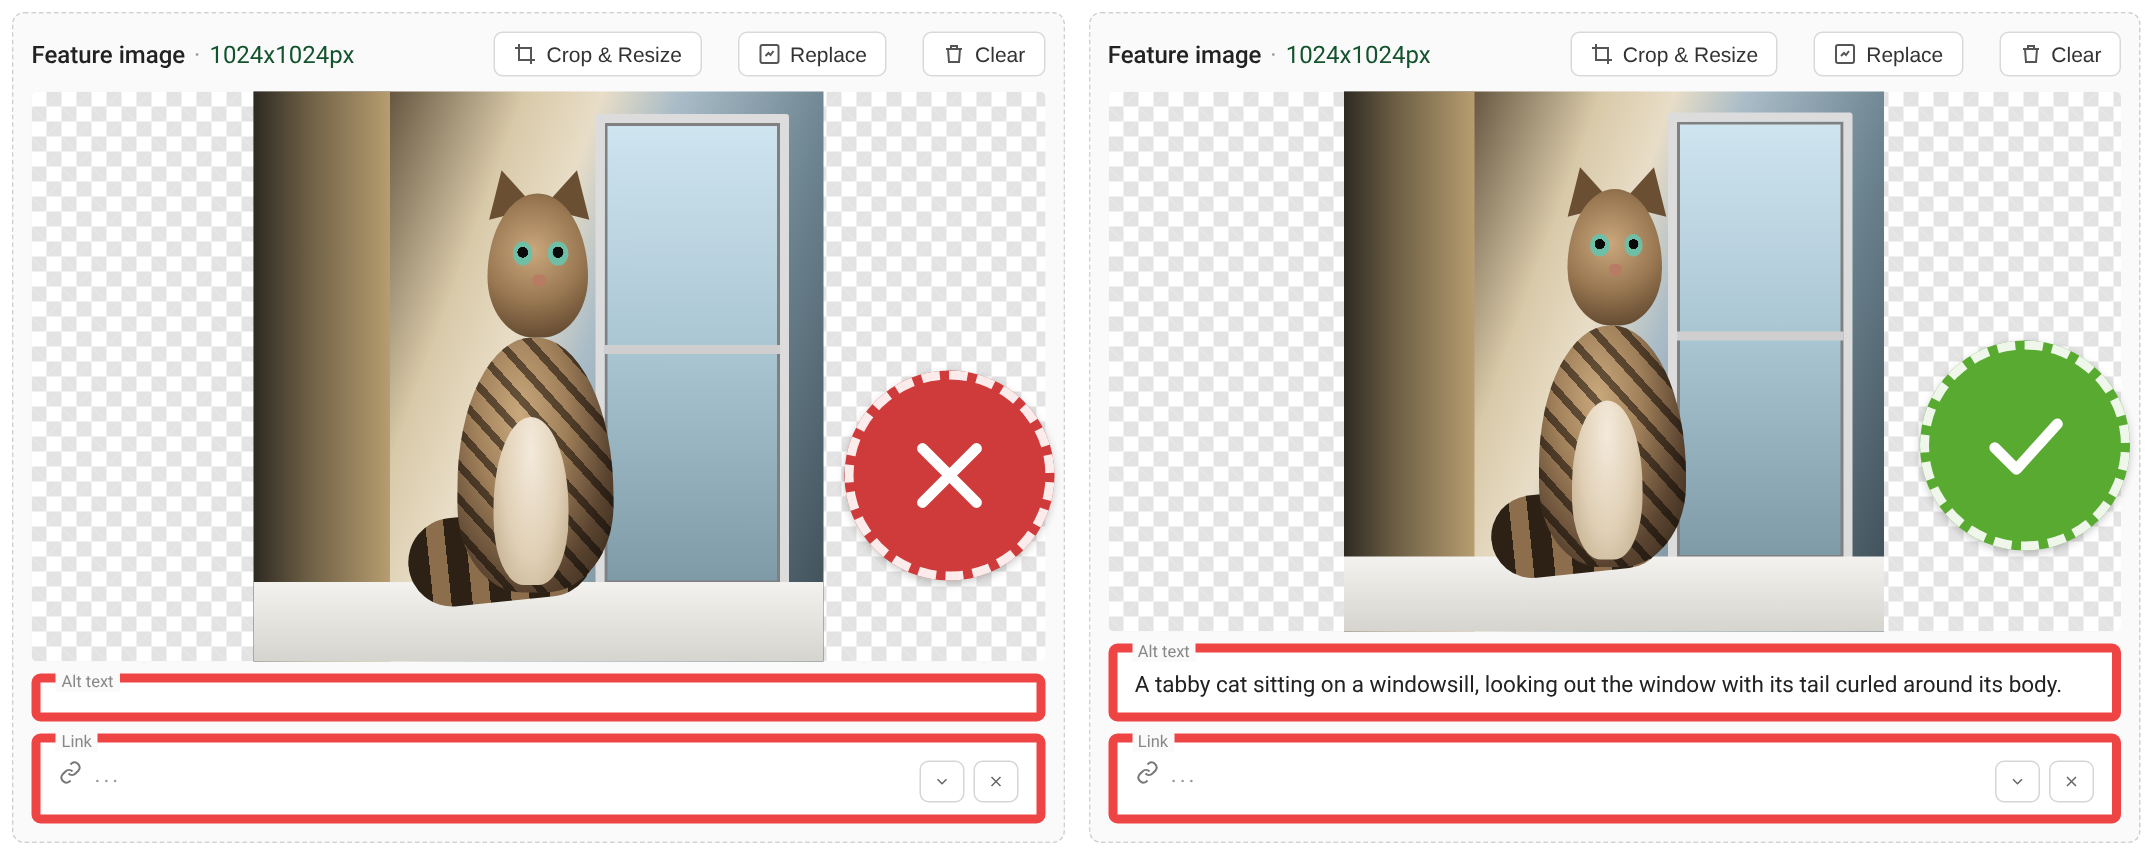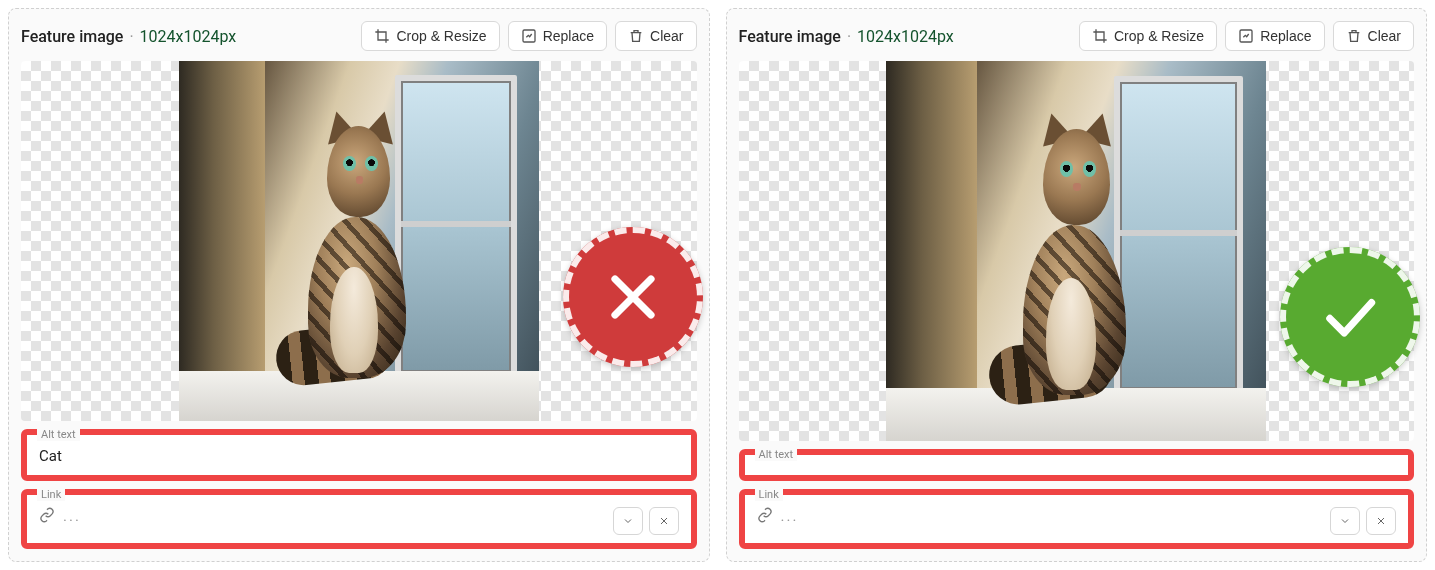--- a/index.html
+++ b/index.html
@@ -25,21 +25,21 @@
   .panel-header {
     display: flex;
     align-items: center;
     justify-content: space-between;
     margin-bottom: 10px;
   }
   .title-wrap { display: flex; align-items: baseline; gap: 6px; font-size: 16px; }
   .title-wrap .title { color: #222; font-weight: 500; }
   .title-wrap .dot { color: #9a9a9a; }
   .title-wrap .dims { color: #14532d; }
-  .btn-row { display: flex; gap: 8px; }
+  .btn-row { display: flex; gap: 24px; }
   .btn {
     display: inline-flex; align-items: center; gap: 6px;
     background: #fff; border: 1px solid #d9d9d9; border-radius: 6px;
     padding: 6px 12px; font-size: 14px; color: #333; cursor: pointer;
     font-weight: 500;
   }
   .btn svg { width: 16px; height: 16px; stroke: #555; fill: none; stroke-width: 2; }
   .image-area {
     flex: 1;
     background-color: #fff;
@@ -228,21 +228,20 @@
     </div>
     <div class="badge bad">
       <svg viewBox="0 0 100 100">
           <path d="M25 25 L75 75 M75 25 L25 75"></path>
         </svg>
     </div>
   </div>
 
   <div class="field">
     <span class="lbl">Alt text</span>
-    <div class="val">Cat</div>
   </div>
 
   <div class="field link-field">
     <span class="lbl">Link</span>
     <span class="icon">
       <svg width="16" height="16" viewBox="0 0 24 24" fill="none" stroke="#777" stroke-width="2">
           <path d="M10 13a5 5 0 0 0 7 0l3-3a5 5 0 0 0-7-7l-1 1"></path>
           <path d="M14 11a5 5 0 0 0-7 0l-3 3a5 5 0 0 0 7 7l1-1"></path>
         </svg>
     </span>
@@ -312,20 +311,21 @@
     </div>
     <div class="badge good">
       <svg viewBox="0 0 100 100">
           <path d="M22 52 L42 72 L80 30"></path>
         </svg>
     </div>
   </div>
 
   <div class="field">
     <span class="lbl">Alt text</span>
+    <div class="val">A tabby cat sitting on a windowsill, looking out the window with its tail curled around its body.</div>
   </div>
 
   <div class="field link-field">
     <span class="lbl">Link</span>
     <span class="icon">
       <svg width="16" height="16" viewBox="0 0 24 24" fill="none" stroke="#777" stroke-width="2">
           <path d="M10 13a5 5 0 0 0 7 0l3-3a5 5 0 0 0-7-7l-1 1"></path>
           <path d="M14 11a5 5 0 0 0-7 0l-3 3a5 5 0 0 0 7 7l1-1"></path>
         </svg>
     </span>

